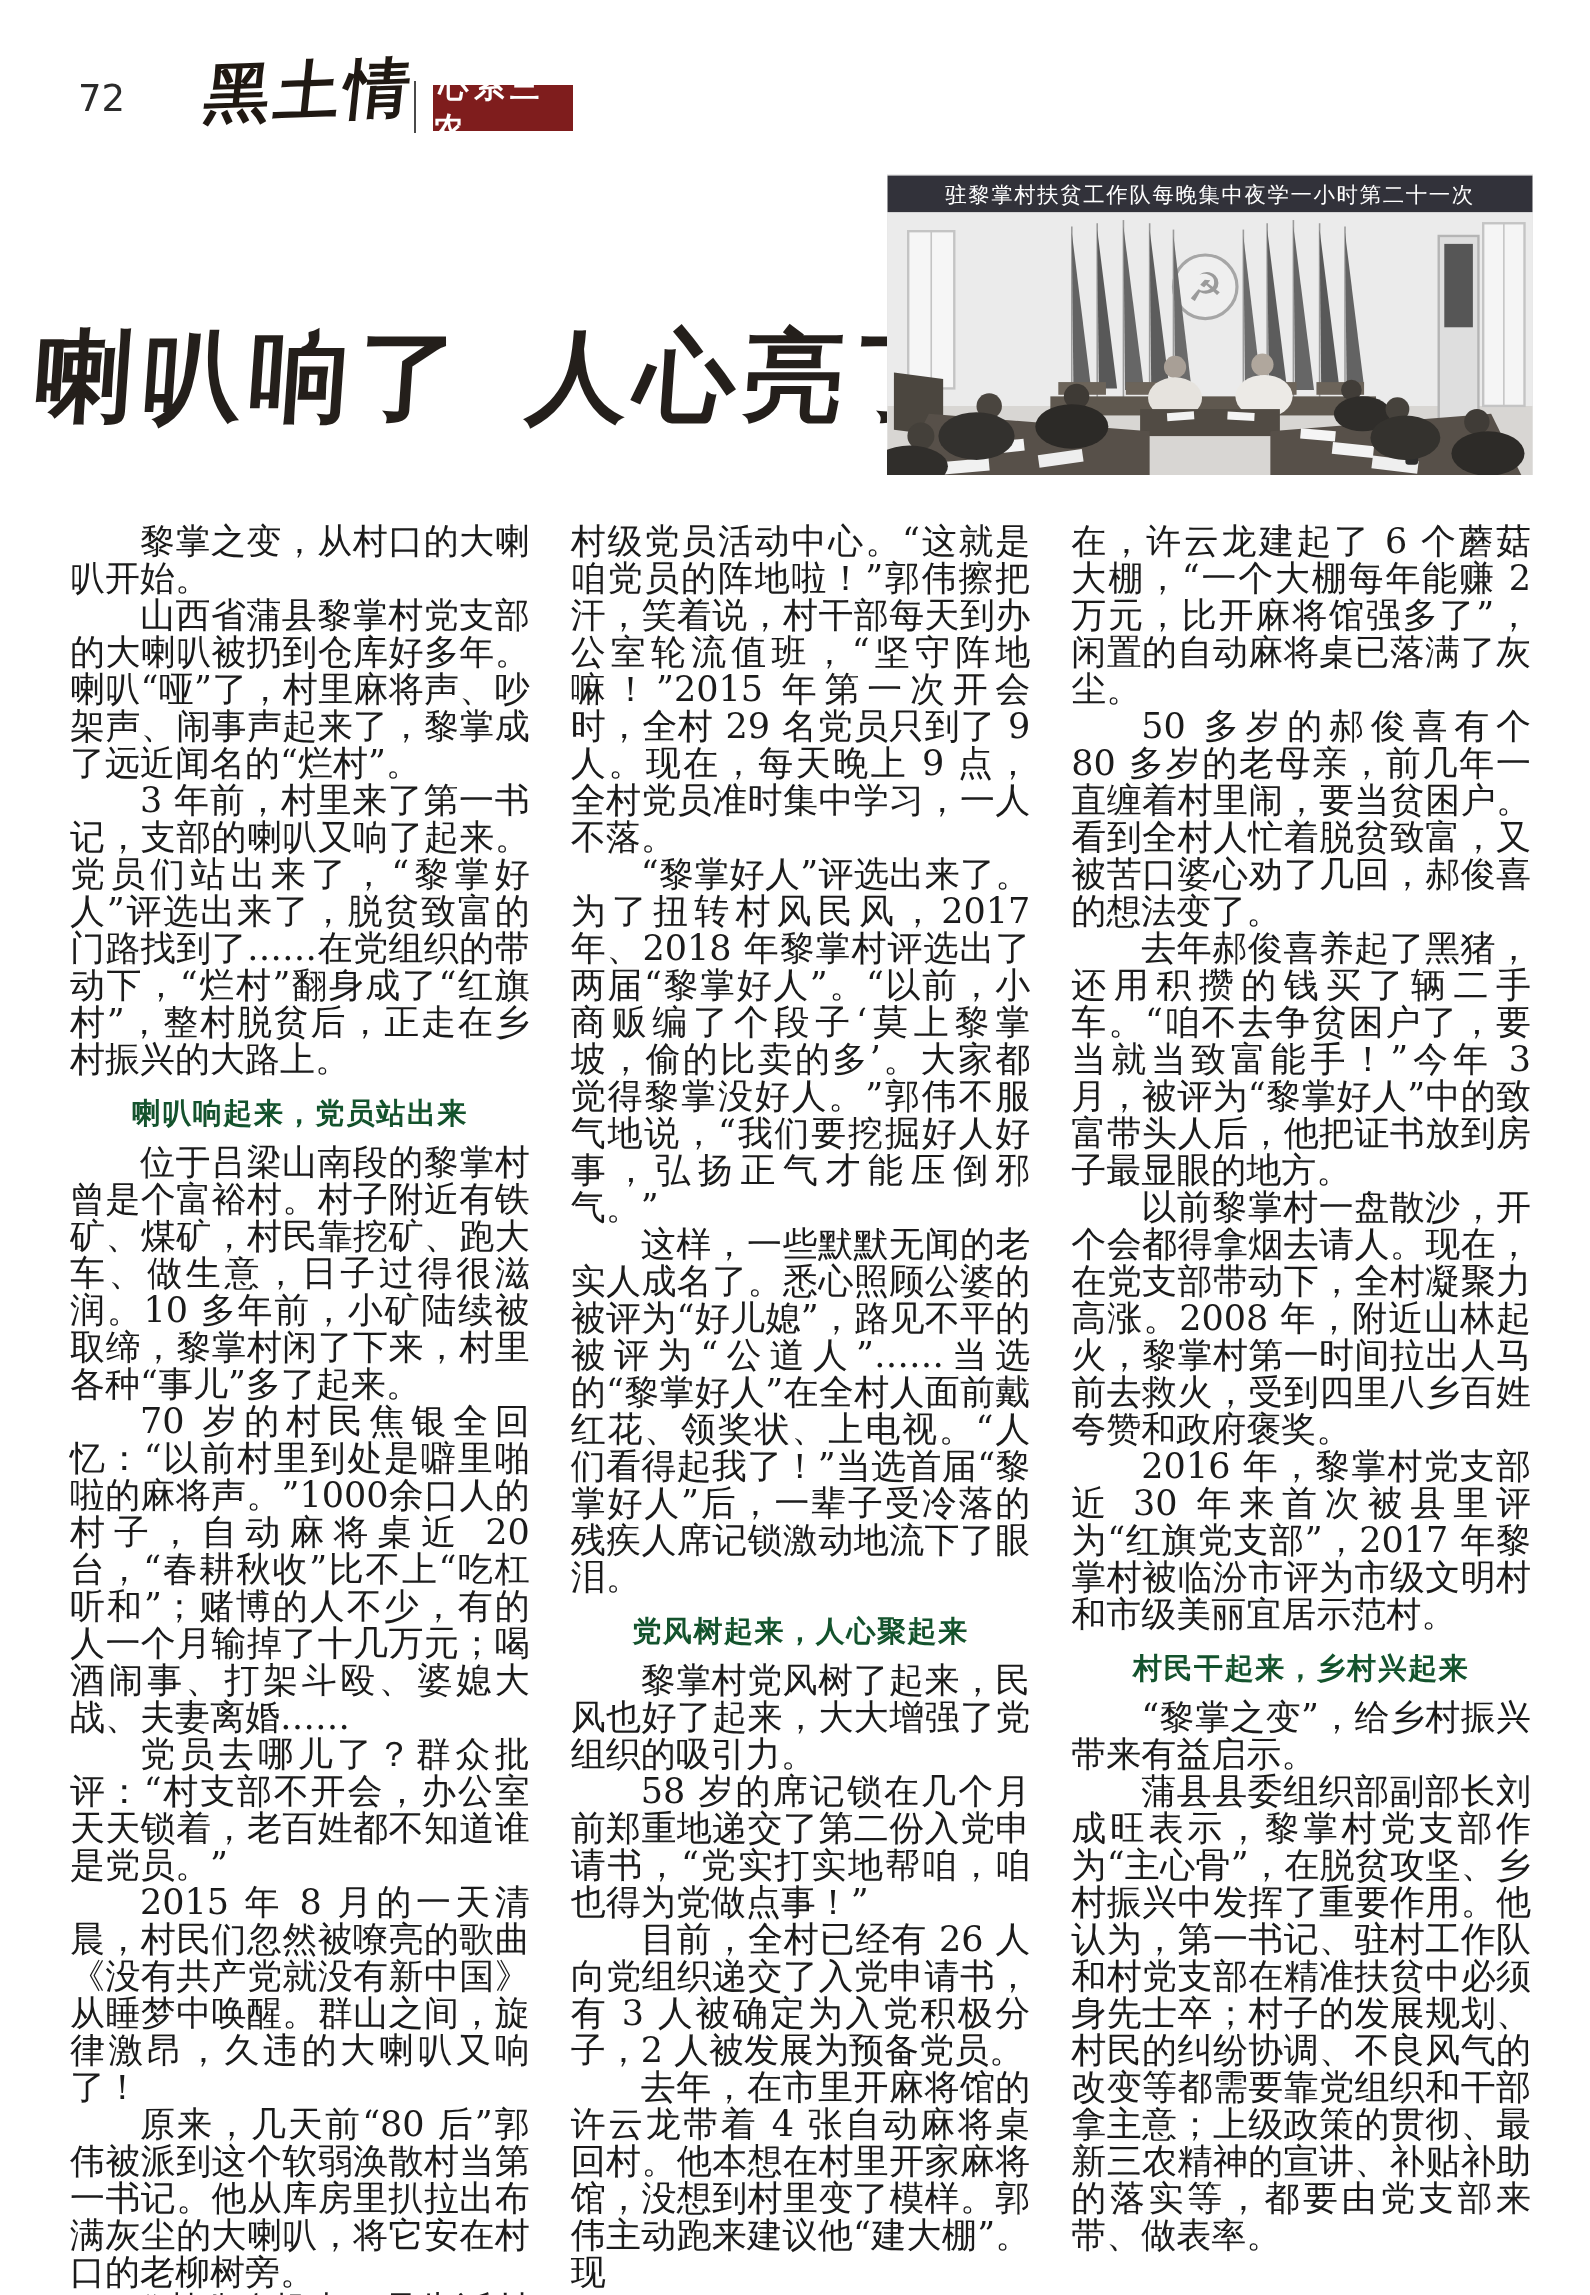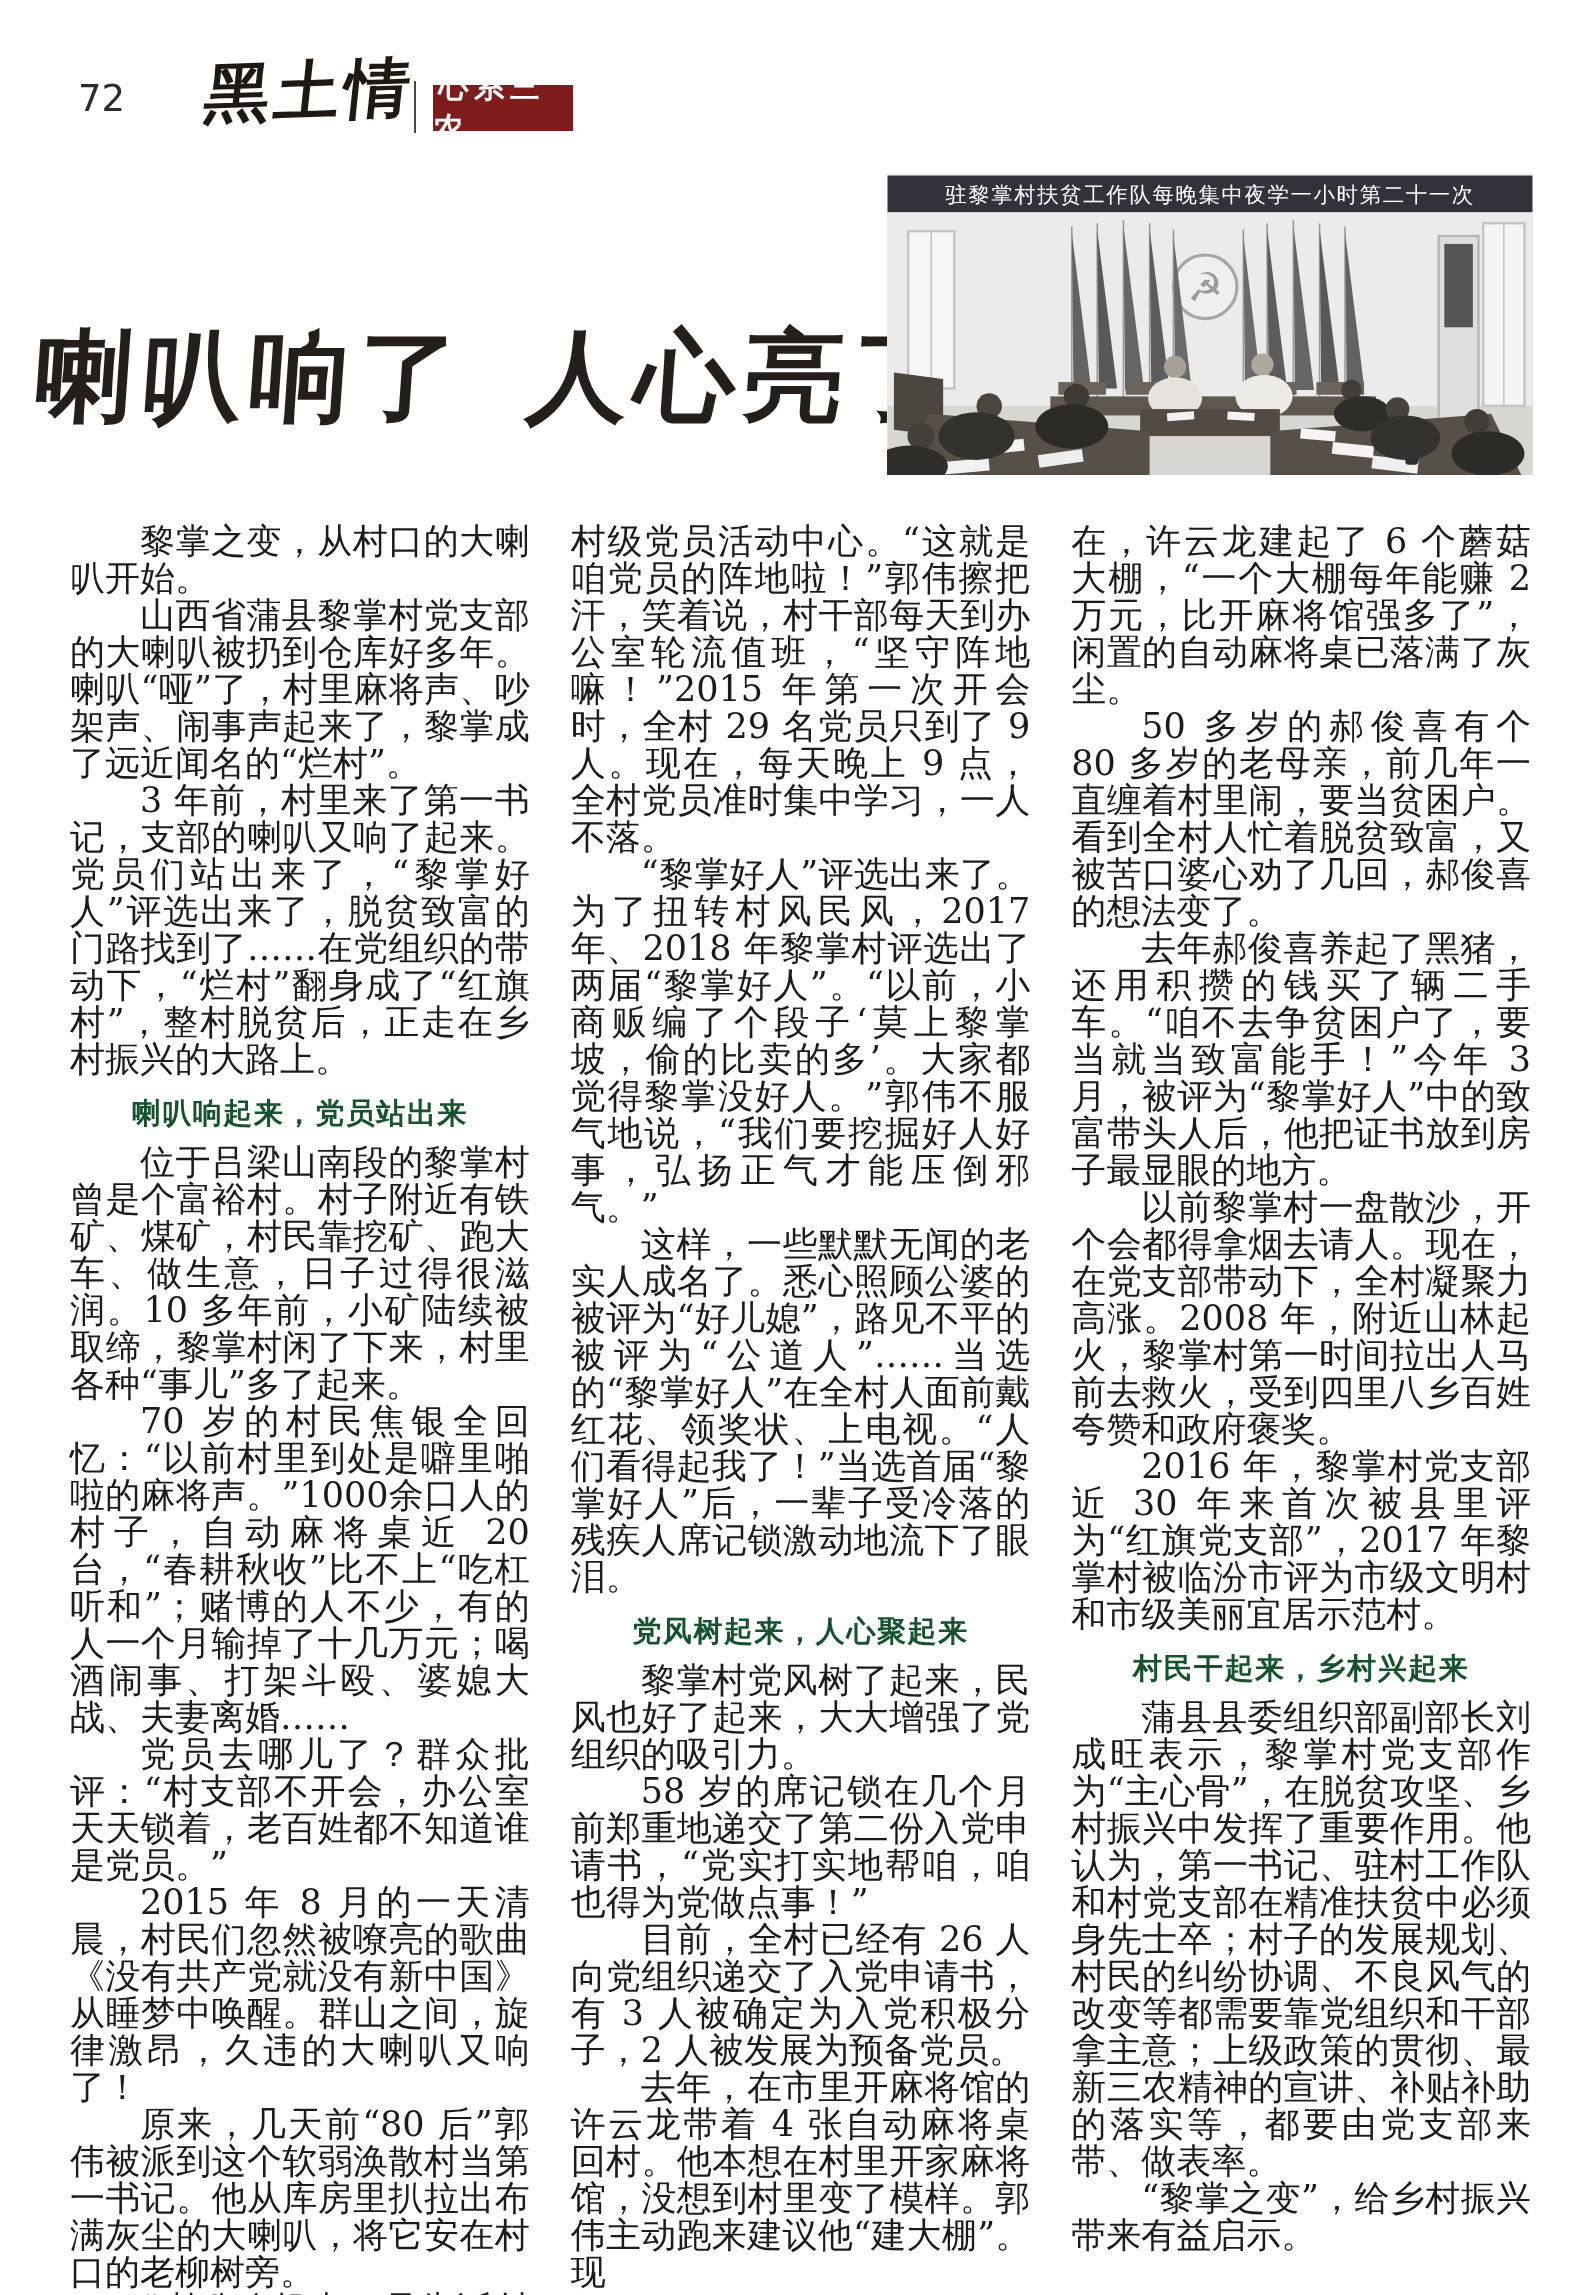--- a/index.html
+++ b/index.html
@@ -215,19 +215,19 @@
         <p class="para indent">目前，全村已经有 26 人向党组织递交了入党申请书，有 3 人被确定为入党积极分子，2 人被发展为预备党员。</p>
         <p class="para indent cont">去年，在市里开麻将馆的许云龙带着 4 张自动麻将桌回村。他本想在村里开家麻将馆，没想到村里变了模样。郭伟主动跑来建议他“建大棚”。现</p>
       </div>
       <div class="col">
         <p class="para">在，许云龙建起了 6 个蘑菇大棚，“一个大棚每年能赚 2 万元，比开麻将馆强多了”，闲置的自动麻将桌已落满了灰尘。</p>
         <p class="para indent">50 多岁的郝俊喜有个 80 多岁的老母亲，前几年一直缠着村里闹，要当贫困户。看到全村人忙着脱贫致富，又被苦口婆心劝了几回，郝俊喜的想法变了。</p>
         <p class="para indent">去年郝俊喜养起了黑猪，还用积攒的钱买了辆二手车。“咱不去争贫困户了，要当就当致富能手！”今年 3 月，被评为“黎掌好人”中的致富带头人后，他把证书放到房子最显眼的地方。</p>
         <p class="para indent">以前黎掌村一盘散沙，开个会都得拿烟去请人。现在，在党支部带动下，全村凝聚力高涨。2008 年，附近山林起火，黎掌村第一时间拉出人马前去救火，受到四里八乡百姓夸赞和政府褒奖。</p>
         <p class="para indent">2016 年，黎掌村党支部近 30 年来首次被县里评为“红旗党支部”，2017 年黎掌村被临汾市评为市级文明村和市级美丽宜居示范村。</p>
         <h2 class="subhead">村民干起来，乡村兴起来</h2>
+        <p class="para indent">“黎掌之变”，给乡村振兴带来有益启示。</p>
         <p class="para indent">蒲县县委组织部副部长刘成旺表示，黎掌村党支部作为“主心骨”，在脱贫攻坚、乡村振兴中发挥了重要作用。他认为，第一书记、驻村工作队和村党支部在精准扶贫中必须身先士卒；村子的发展规划、村民的纠纷协调、不良风气的改变等都需要靠党组织和干部拿主意；上级政策的贯彻、最新三农精神的宣讲、补贴补助的落实等，都要由党支部来带、做表率。</p>
-        <p class="para indent">“黎掌之变”，给乡村振兴带来有益启示。</p>
       </div>
     </main>
 
 </div>
 
 
 </body></html>

